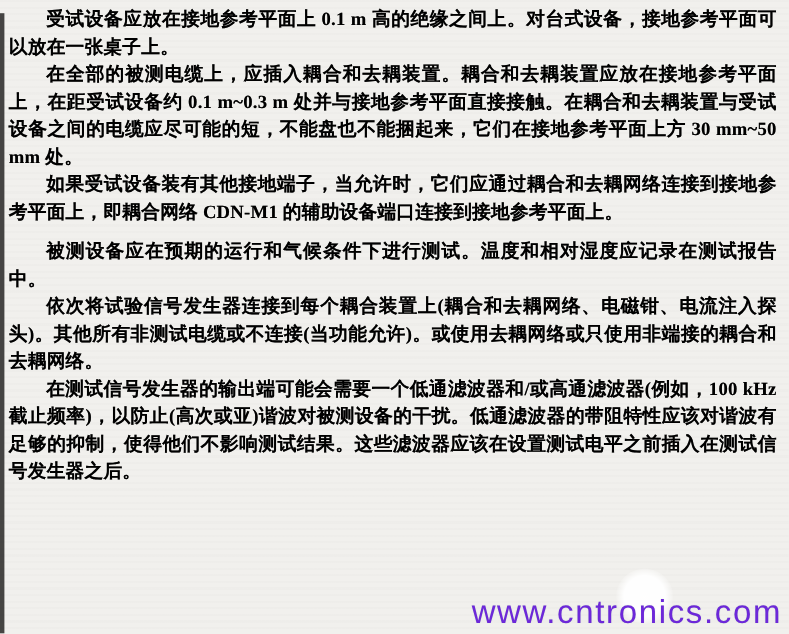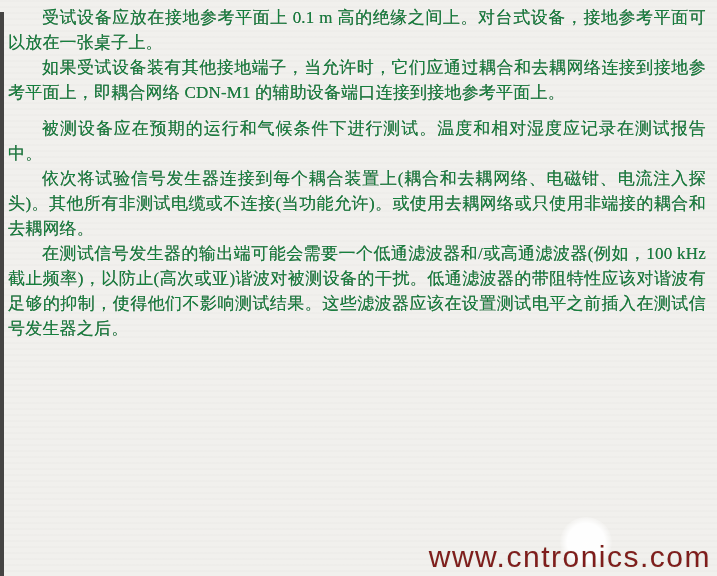--- a/index.html
+++ b/index.html
@@ -29,25 +29,25 @@
     background: #2e2d2c;
     filter: blur(0.7px);
     opacity: 0.88;
   }
 
   .doc {
     position: absolute;
     left: 8px;
     top: 5px;
     width: 698px;
-    color: #15803d;
+    color: #000000;
     font-size: 17px;
     line-height: 25px;
     text-align: justify;
-    font-weight: 400;
+    font-weight: 700;
     text-shadow: 0 0 0.6px rgba(20,20,20,0.6);
     letter-spacing: 0.2px;
   }
 
   .para {
     margin: 0;
     text-indent: 2em;
   }
 
   .gap-small { margin-top: 11px; }
@@ -71,33 +71,34 @@
       rgba(255,255,255,0.0) 74%);
   }
 
   .watermark {
     position: absolute;
     right: 6px;
     bottom: 2px;
     font-family: "Liberation Sans", "DejaVu Sans", sans-serif;
     font-size: 30px;
     font-weight: 400;
-    color: #7f1d1d;
+    color: #6d28d9;
     letter-spacing: 1.5px;
     text-shadow: 0 0 1px rgba(190,225,185,0.7);
     white-space: nowrap;
   }
 </style>
 </head>
 <body>
 
 <div class="scan-edge"></div>
 
 <div class="doc">
   <p class="para">受试设备应放在接地参考平面上 0.1 m 高的绝缘之间上。对台式设备，接地参考平面可以放在一张桌子上。</p>
+  <p class="para">在全部的被测电缆上，应插入耦合和去耦装置。耦合和去耦装置应放在接地参考平面上，在距受试设备约 0.1 m~0.3 m 处并与接地参考平面直接接触。在耦合和去耦装置与受试设备之间的电缆应尽可能的短，不能盘也不能捆起来，它们在接地参考平面上方 30 mm~50 mm 处。</p>
   <p class="para">如果受试设备装有其他接地端子，当允许时，它们应通过耦合和去耦网络连接到接地参考平面上，即耦合网络 CDN-M1 的辅助设备端口连接到接地参考平面上。</p>
 
   <p class="para gap-small">被测设备应在预期的运行和气候条件下进行测试。温度和相对湿度应记录在测试报告中。</p>
   <p class="para">依次将试验信号发生器连接到每个耦合装置上(耦合和去耦网络、电磁钳、电流注入探头)。其他所有非测试电缆或不连接(当功能允许)。或使用去耦网络或只使用非端接的耦合和去耦网络。</p>
   <p class="para">在测试信号发生器的输出端可能会需要一个低通滤波器和/或高通滤波器(例如，100 kHz 截止频率)，以防止(高次或亚)谐波对被测设备的干扰。低通滤波器的带阻特性应该对谐波有足够的抑制，使得他们不影响测试结果。这些滤波器应该在设置测试电平之前插入在测试信号发生器之后。</p>
 
 </div>
 
 <div class="wm-logo"></div>
 <div class="watermark">www.cntronics.com</div>

